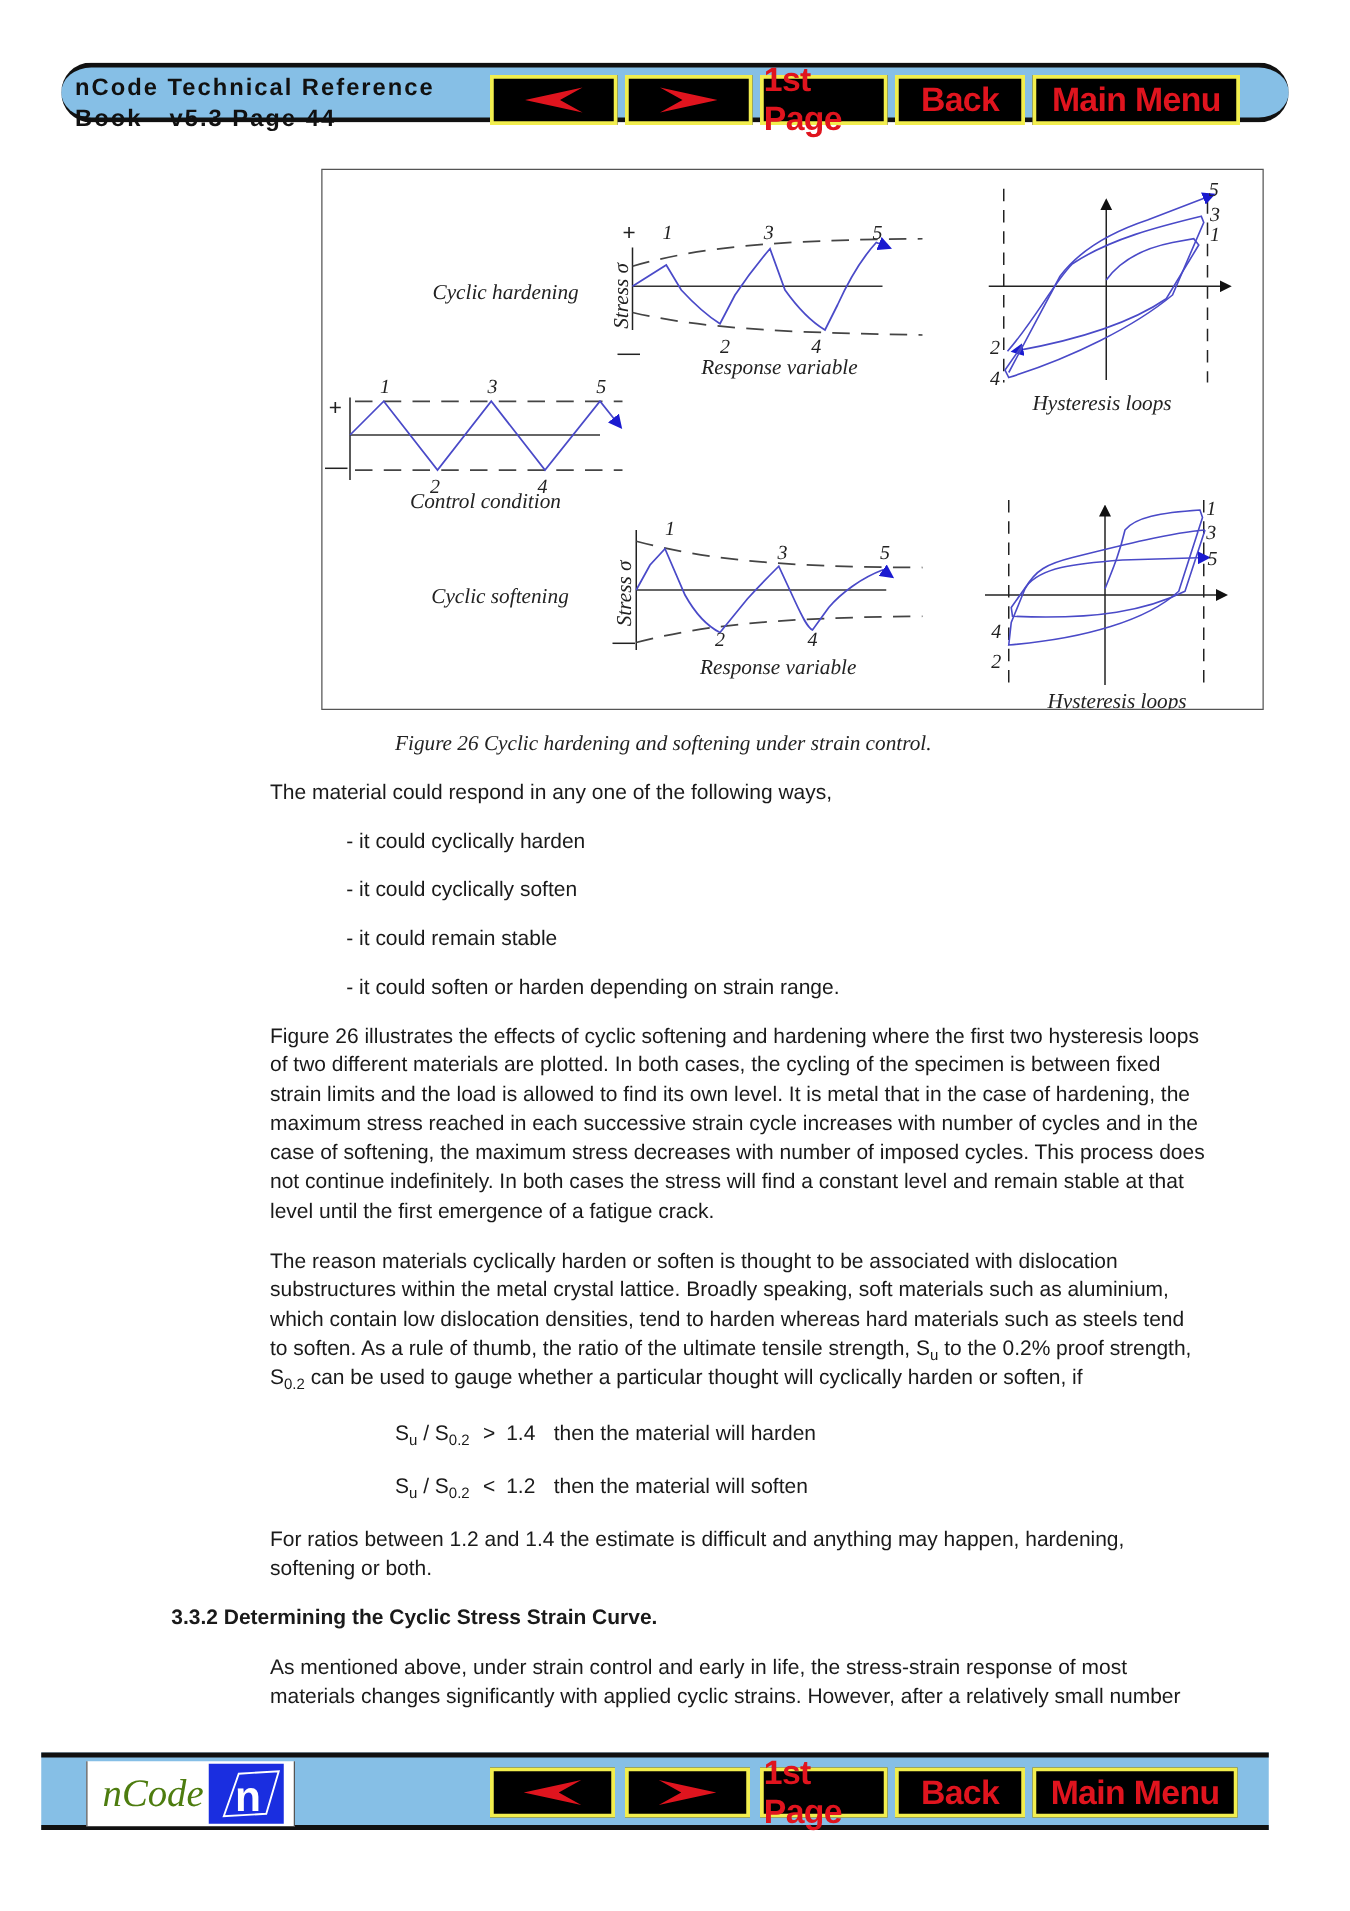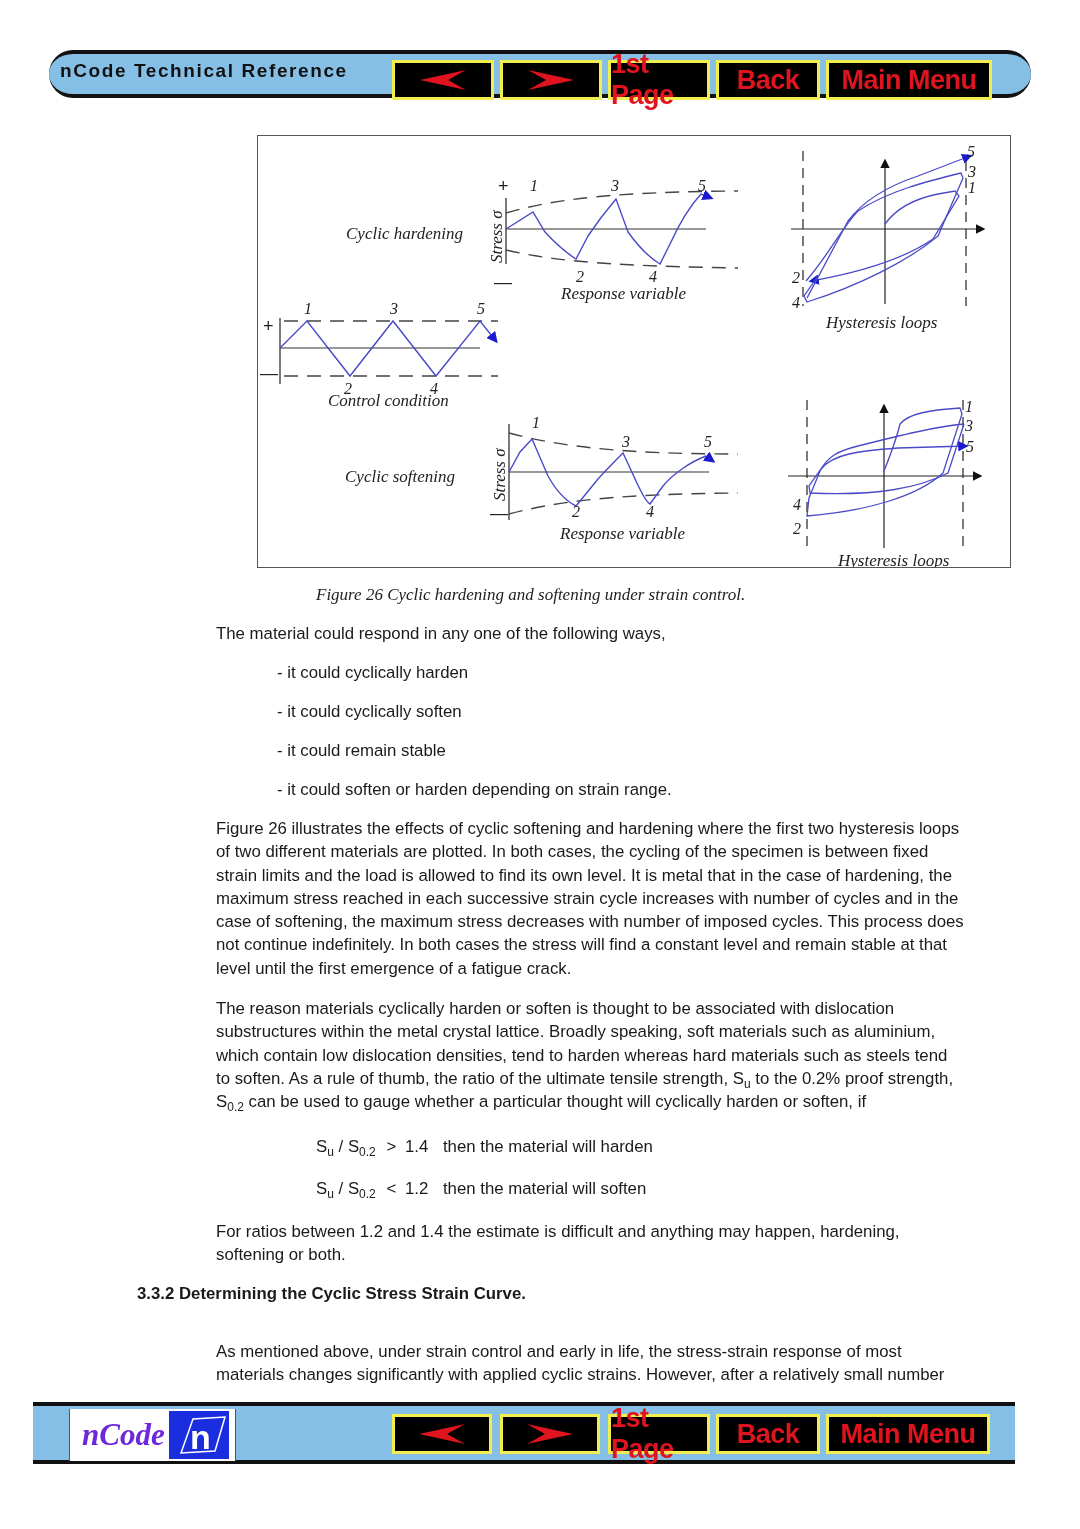--- a/index.html
+++ b/index.html
@@ -8,38 +8,39 @@
   .navbar { position:absolute; background:#86bfe6; border-top:4px solid #111; border-bottom:4px solid #111; box-sizing:border-box; }
   .nav-top { left:49px; top:50px; width:982px; height:48px;border-radius:24px; }
   .nav-bottom { left:33px; top:1402px; width:982px; height:62px; }
   .hdr-title { position:absolute; left:11px; top:4px; font-weight:bold; font-size:19px; letter-spacing:1.6px; line-height:25px; color:#111; }
   .nbtn { position:absolute; top:6px; height:40px; background:#000; border:3px solid #f2ee4e; box-sizing:border-box;
           color:#e0141e; font-weight:bold; font-size:27px; display:flex; align-items:center; justify-content:center;
           font-family:"Liberation Sans", sans-serif; letter-spacing:-0.5px; cursor:pointer; }
   .nbtn svg { display:block; }
   .logo-box { position:absolute; left:36px; top:3px; width:167px; height:52px; background:#fff; border-left:1px solid #555; border-right:1px solid #555;
               display:flex; align-items:center; padding-left:12px; box-sizing:border-box; }
-  .logo-text { font-family:"Liberation Serif", serif; font-style:italic; font-weight:bold; font-size:31px; color:#6d28d9; }
+  .logo-text { font-family:"Liberation Serif", serif; font-style:italic; font-weight:normal; font-size:31px; color:#4d7c0f; }
   .logo-mark { width:60px; height:48px; background:#1a2ee0; margin-left:4px; position:relative; }
   .figure { position:absolute; left:257px; top:135px; width:754px; height:433px; border:1px solid #555; box-sizing:border-box; background:#fff; }
   .caption { position:absolute; left:316px; top:585px; font-family:"Liberation Serif", serif; font-style:italic; font-size:17px; color:#222; }
   .txt { position:absolute; font-size:16.8px; line-height:23.3px; color:#1a1a1a; }
   .p { left:216px; width:800px; }
   .bullet { left:277px; }
   .heading { left:137px; font-weight:bold; }
   sub { font-size:12px; vertical-align:-4px; line-height:0; }
   .fig-text { font-family:"Liberation Serif", serif; font-style:italic; fill:#222; }
   .fig-label { font-family:"Liberation Serif", serif; font-style:italic; font-size:17px; fill:#222; }
 </style>
 </head>
 <body>
 
 <div class="navbar nav-top">
   <div class="hdr-title">
     <div>nCode Technical Reference</div>
+    <div>Book - v5.3  Page 44</div>
   </div>
   <div class="nbtn" style="left:343px;width:102px;">
     <svg width="50" height="22" viewBox="0 0 50 22">
         <polygon points="2,11 48,1 30,11 48,21" fill="#e0141e"></polygon>
       </svg>
   </div>
   <div class="nbtn" style="left:451px;width:102px;">
     <svg width="50" height="22" viewBox="0 0 50 22">
         <polygon points="48,11 2,1 20,11 2,21" fill="#e0141e"></polygon>
       </svg>
@@ -183,21 +184,21 @@
   <span style="margin-left:10px;">then the material will soften</span>
 </div>
 
 <div class="txt p" style="top:1220px;">
   <div>For ratios between 1.2 and 1.4 the estimate is difficult and anything may happen, hardening,</div>
   <div>softening or both.</div>
 </div>
 
 <div class="txt heading" style="top:1282px;">3.3.2 Determining the Cyclic Stress Strain Curve.</div>
 
-<div class="txt p" style="top:1322px;margin-top:18px;">
+<div class="txt p" style="top:1322px;">
   <div>As mentioned above, under strain control and early in life, the stress-strain response of most</div>
   <div>materials changes significantly with applied cyclic strains. However, after a relatively small number</div>
 </div>
 
 <div class="navbar nav-bottom">
   <div class="logo-box">
     <span class="logo-text">nCode</span>
     <div class="logo-mark">
       <svg width="60" height="48" viewBox="0 0 60 48">
         <path d="M12,42 L24,8 L56,6 L46,40 Z" fill="none" stroke="#fff" stroke-width="1.5"></path>

